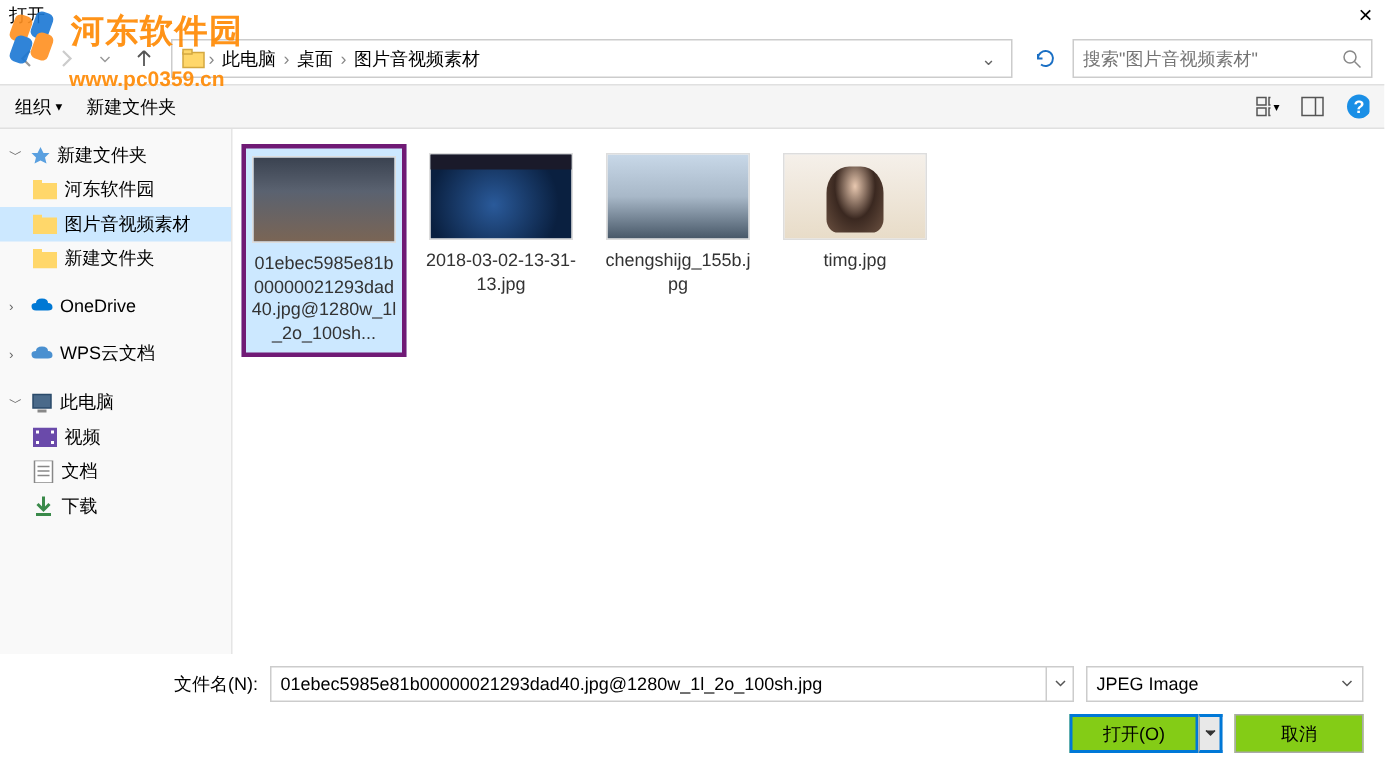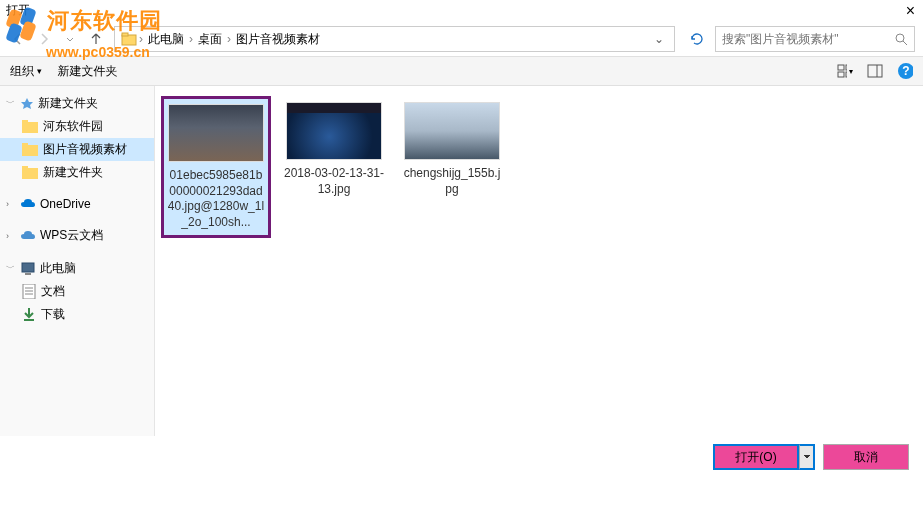--- a/index.html
+++ b/index.html
@@ -48,21 +48,21 @@
 .file-name { font-size: 12px; line-height: 1.3; word-break: break-all; color: #333; }
 
 .bottom-area { padding: 8px 14px; }
 .filename-row { display: flex; align-items: center; gap: 8px; margin-bottom: 8px; padding-left: 90px; }
 .filename-label { width: 68px; text-align: right; }
 .filename-input { flex: 1; height: 24px; border: 1px solid #ccc; padding: 0 6px; font-size: 12px; }
 .filename-input-wrap { flex:1; display:flex; }
 .fn-dd { width:18px; border:1px solid #ccc; border-left:none; display:flex; align-items:center; justify-content:center; }
 .filetype-select { width: 185px; height: 24px; border: 1px solid #ccc; padding: 0 6px; display: flex; align-items: center; justify-content: space-between; }
 .button-row { display: flex; justify-content: flex-end; gap: 8px; }
-.btn { width: 86px; height: 26px; border: 1px solid #aaa; background: #ec4899; cursor: pointer; font-size: 12px; display:flex; align-items:center; justify-content:center; }
+.btn { width: 86px; height: 26px; border: 1px solid #aaa; background: #84cc16; cursor: pointer; font-size: 12px; display:flex; align-items:center; justify-content:center; }
 .btn.primary { border: 2px solid #0078d7; }
 .btn-split { width:16px; border:2px solid #0078d7; border-left:1px solid #aaa; display:flex; align-items:center; justify-content:center; background:#e8e8e8; }
 
 .watermark { position: absolute; top: 6px; left: 4px; pointer-events: none; opacity: 0.9; }
 .watermark-text1 { color: #ff8800; font-size: 22px; font-weight: bold; letter-spacing: 1px; }
 .watermark-text2 { color: #ff8800; font-size: 14px; font-weight: bold; }
 .wm-icon { display:inline-block; width:38px; height:38px; position:relative; vertical-align:middle; margin-right:2px; }
 .wm-icon .bar { position:absolute; border-radius:4px; }
 .wm-icon .b1 { width:12px; height:18px; background:#ff9020; left:4px; top:4px; transform:rotate(20deg); }
 .wm-icon .b2 { width:12px; height:18px; background:#1a77d4; left:18px; top:2px; transform:rotate(20deg); }
@@ -236,20 +236,32 @@
         <span>
             <svg width="16" height="14">
               <rect x="2" y="1" width="12" height="9" fill="#4a6a8a" stroke="#2a4a6a"></rect>
               <rect x="5" y="11" width="6" height="2" fill="#888"></rect>
             </svg>
           </span>
         <span>此电脑</span>
       </div>
       <div class="side-item">
           <span>
+            <svg width="16" height="13">
+              <rect x="0" y="0" width="16" height="13" fill="#6a4aaa"></rect>
+              <rect x="2" y="2" width="2" height="2" fill="#fff"></rect>
+              <rect x="2" y="9" width="2" height="2" fill="#fff"></rect>
+              <rect x="12" y="2" width="2" height="2" fill="#fff"></rect>
+              <rect x="12" y="9" width="2" height="2" fill="#fff"></rect>
+            </svg>
+          </span>
+          <span>视频</span>
+        </div>
+      <div class="side-item">
+          <span>
             <svg width="14" height="15">
               <rect x="1" y="0" width="12" height="15" fill="#fff" stroke="#888"></rect>
               <line x1="3" y1="4" x2="11" y2="4" stroke="#888"></line>
               <line x1="3" y1="7" x2="11" y2="7" stroke="#888"></line>
               <line x1="3" y1="10" x2="11" y2="10" stroke="#888"></line>
             </svg>
           </span>
           <span>文档</span>
         </div>
       <div class="side-item">
@@ -270,24 +282,47 @@
       <div class="file-name">01ebec5985e81b00000021293dad40.jpg@1280w_1l_2o_100sh...</div>
     </div>
     <div class="file-item">
       <div class="thumb img2"></div>
       <div class="file-name">2018-03-02-13-31-13.jpg</div>
     </div>
     <div class="file-item">
       <div class="thumb img3"></div>
       <div class="file-name">chengshijg_155b.jpg</div>
     </div>
+    <div class="file-item">
+      <div class="thumb img4"></div>
+      <div class="file-name">timg.jpg</div>
+    </div>
   </div>
 </div>
 
 <div class="bottom-area">
+  <div class="filename-row">
+    <span class="filename-label">文件名(N):</span>
+    <div class="filename-input-wrap">
+      <input class="filename-input" value="01ebec5985e81b00000021293dad40.jpg@1280w_1l_2o_100sh.jpg" style="">
+      <div class="fn-dd">
+          <svg width="8" height="6">
+            <path d="M1 1 L4 4 L7 1" stroke="#555" fill="none"></path>
+          </svg>
+        </div>
+    </div>
+    <div class="filetype-select">
+      <span>JPEG Image</span>
+      <span>
+          <svg width="8" height="6">
+            <path d="M1 1 L4 4 L7 1" stroke="#555" fill="none"></path>
+          </svg>
+        </span>
+    </div>
+  </div>
   <div class="button-row">
     <div style="display:flex">
       <button class="btn primary">打开(O)</button>
       <div class="btn-split">
           <svg width="8" height="6">
             <path d="M1 1 L4 4 L7 1" stroke="#333" fill="#333"></path>
           </svg>
         </div>
     </div>
     <button class="btn">取消</button>

